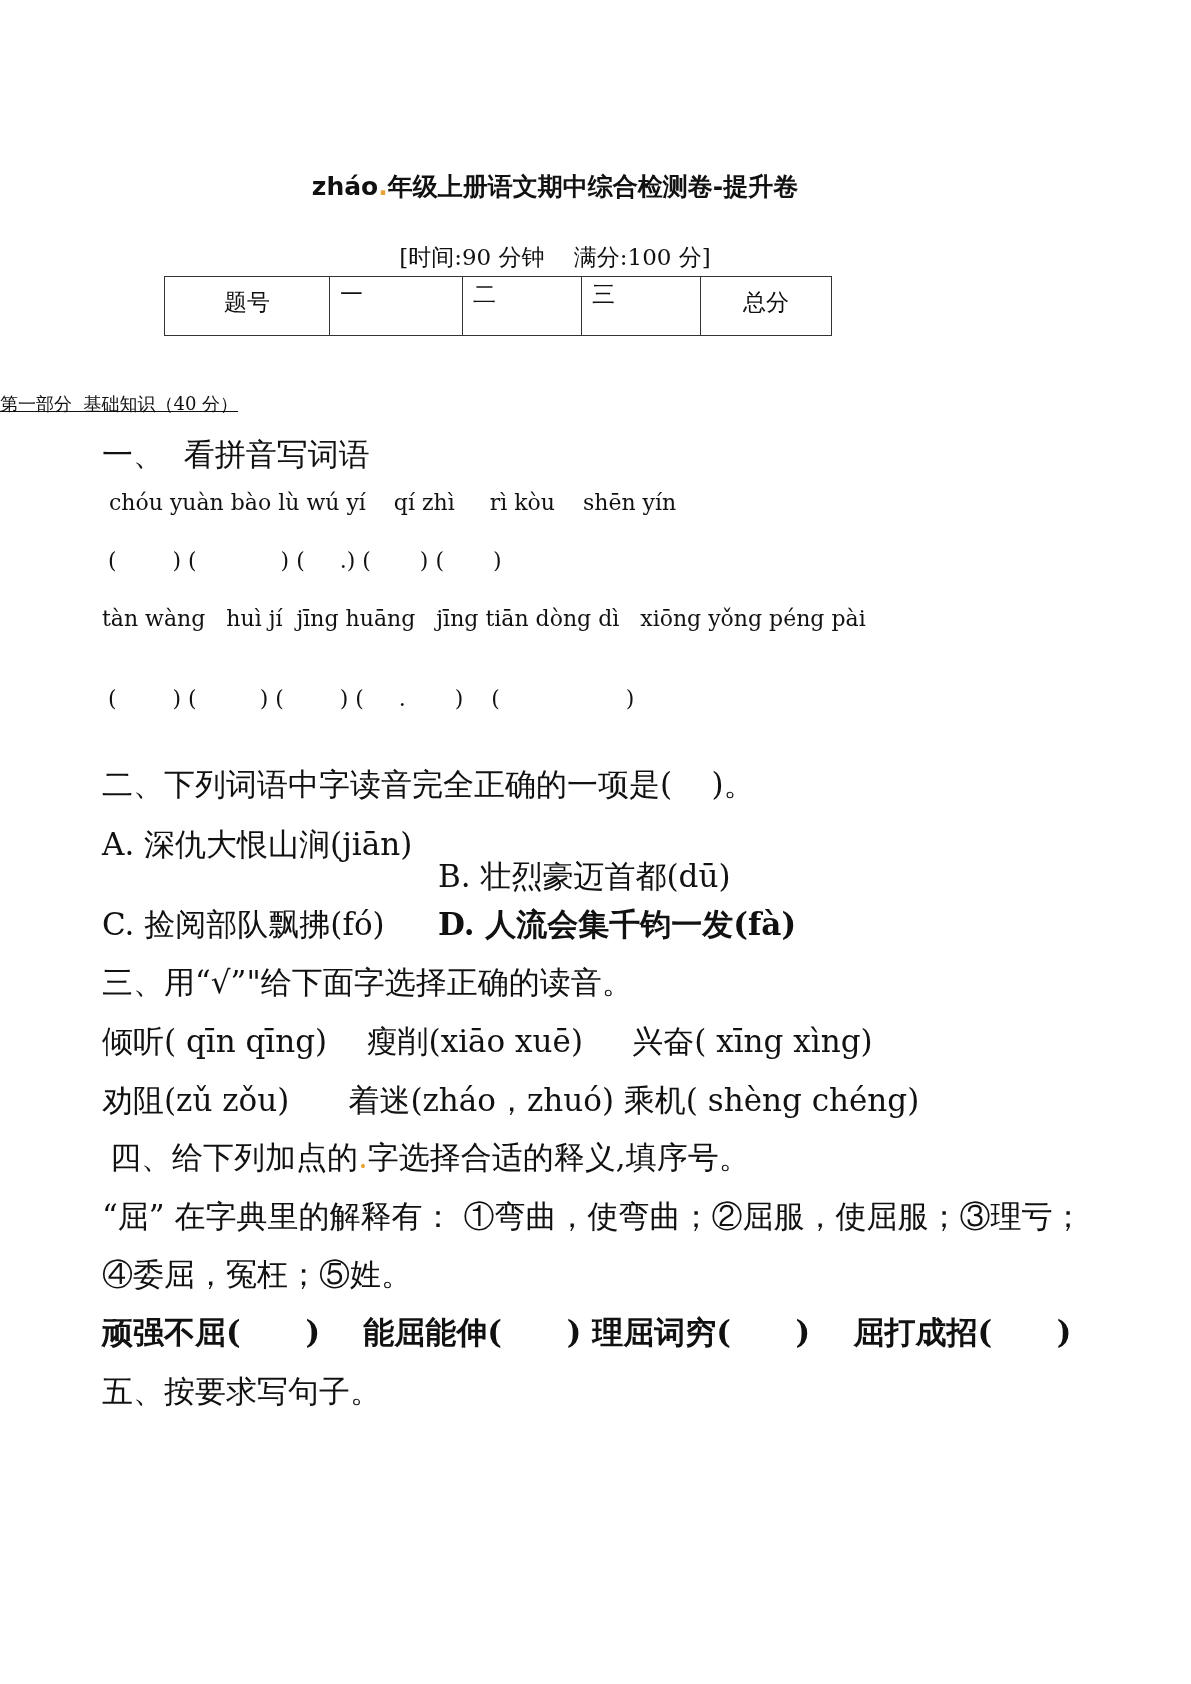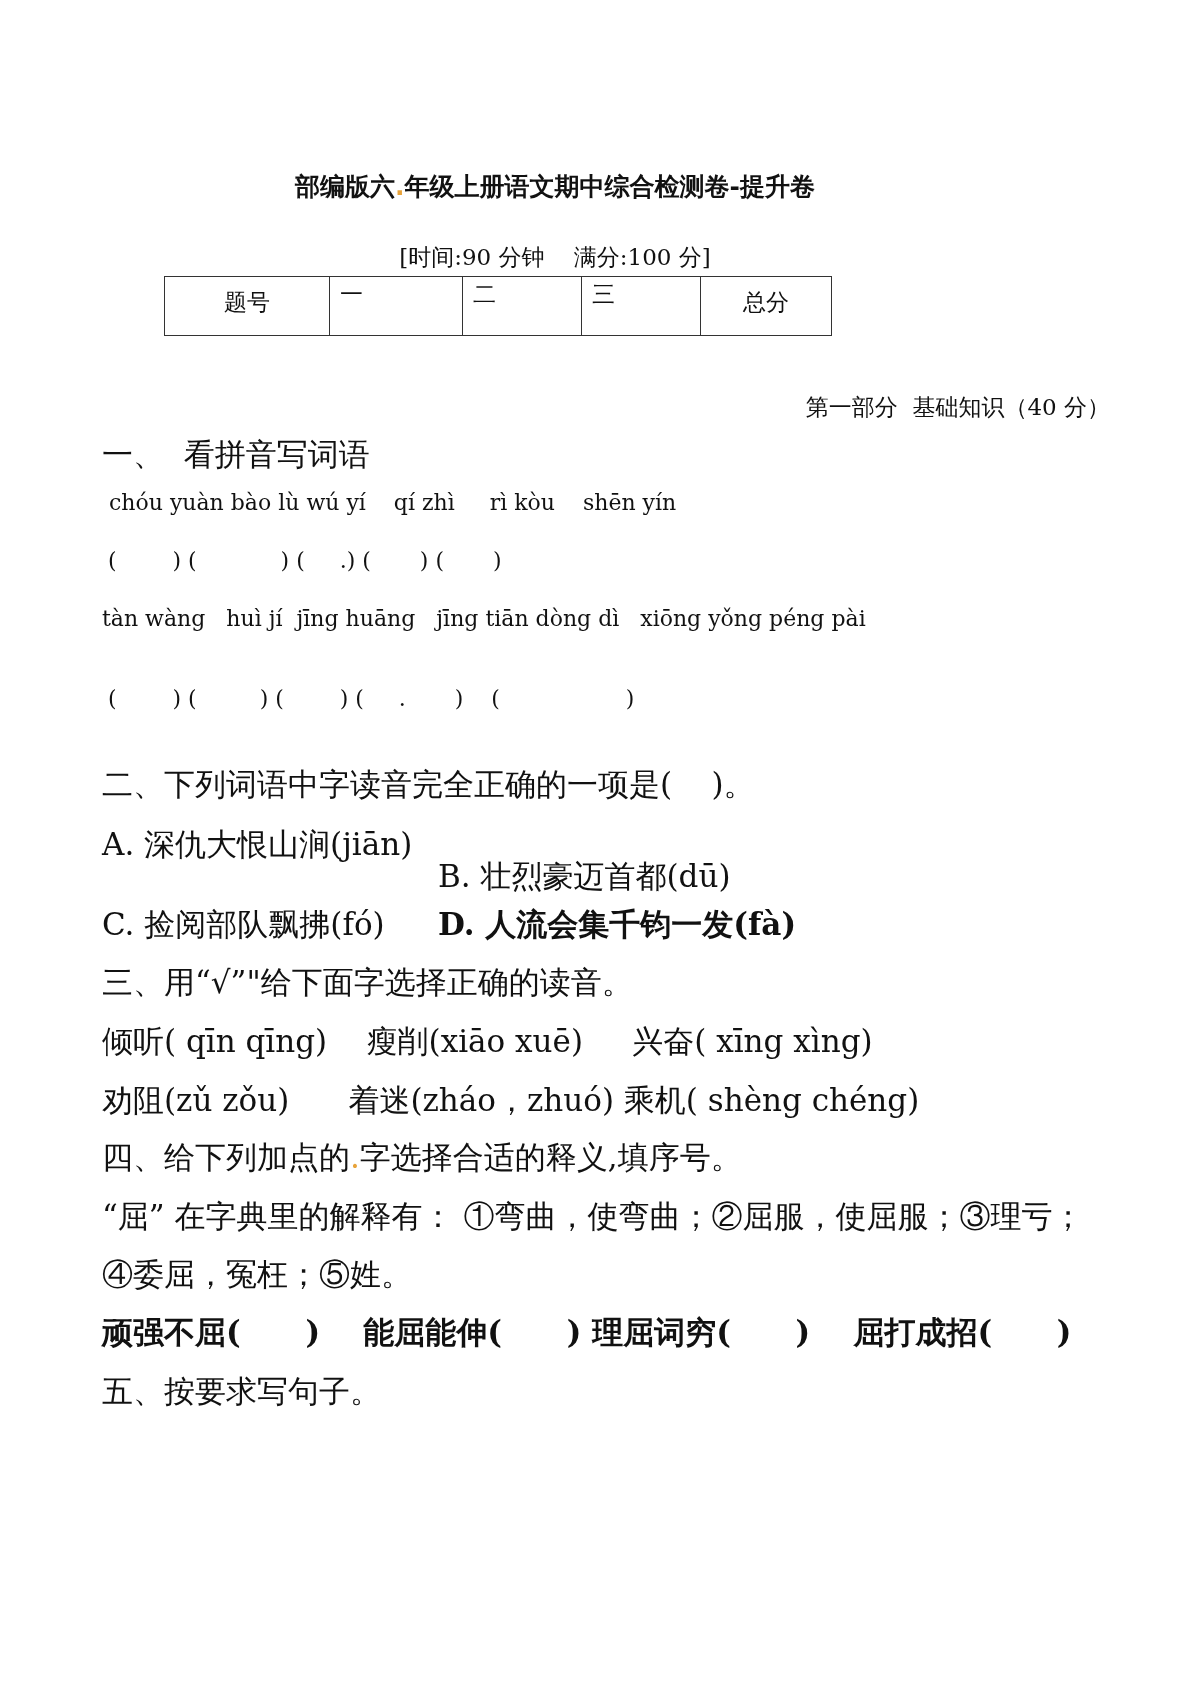--- a/index.html
+++ b/index.html
@@ -15,29 +15,29 @@
     table.score tr.r1 td { height: 58px; }
     table.score tr.r2 td { height: 43px; }
     .c0 { width: 164px; text-align: center; }
     .c1 { width: 132px; }
     .c2 { width: 118px; }
     .c3 { width: 118px; }
     .c4 { width: 130px; text-align: center; }
     .cell-center { display: block; padding-top: 10px; }
     .cell-top { display: block; padding-left: 10px; padding-top: 2px; }
     .r2 .c0 span { display: block; padding-top: 2px; }
-    .part { left: 0; width: 1110px; top: 392px; text-align: right; font-size: 23px; }
+    .part { left: 0; width: 1110px; top: 392px; text-align: left; font-size: 18px; text-decoration: underline; }
     .line { left: 102px; font-size: 31px; }
     .pinyin { font-size: 22px; }
     .paren { font-size: 22px; }
   </style>
 </head>
 <body>
 
-<div class="abs title"><span>部编版六</span><span class="dot-mark">.</span><span>年级上册语文期中综合检测卷-提升卷</span></div>
+<div class="abs title"><span>zháo</span><span class="dot-mark">.</span><span>年级上册语文期中综合检测卷-提升卷</span></div>
 
 <div class="abs meta">[时间:90 分钟    满分:100 分]</div>
 
 <table class="score">
   <tbody>
       <tr class="r1">
     <td class="c0">
           <span class="cell-center">题号</span>
         </td>
     <td class="c1">
@@ -67,18 +67,18 @@
 <div class="abs line" style="top:764px;">二、下列词语中字读音完全正确的一项是(    )。</div>
 <div class="abs line" style="top:824px;">A. 深仇大恨山涧(jiān)</div>
 <div class="abs line" style="top:856px; left:438px;">B. 壮烈豪迈首都(dū)</div>
 <div class="abs line" style="top:904px;">C. 捡阅部队飘拂(fó)</div>
 <div class="abs line" style="top:904px; left:438px;font-weight:bold;">D. 人流会集千钧一发(fà)</div>
 
 <div class="abs line" style="top:962px;">三、用“√”"给下面字选择正确的读音。</div>
 <div class="abs line" style="top:1021px;">倾听( qīn qīng)    瘦削(xiāo xuē)     兴奋( xīng xìng)</div>
 <div class="abs line" style="top:1080px;">劝阻(zǔ zǒu)      着迷(zháo，zhuó) 乘机( shèng chéng)</div>
 
-<div class="abs line" style="top:1137px;"><span>四、给下列加点的</span><span class="dot-mark">.</span><span>字选择合适的释义,填序号。</span></div>
+<div class="abs line" style="top:1137px;margin-left:8px;"><span>四、给下列加点的</span><span class="dot-mark">.</span><span>字选择合适的释义,填序号。</span></div>
 <div class="abs line" style="top:1196px;">“屈” 在字典里的解释有： ①弯曲，使弯曲；②屈服，使屈服；③理亏；</div>
 <div class="abs line" style="top:1254px;">④委屈，冤枉；⑤姓。</div>
 <div class="abs line" style="top:1312px;font-weight:bold;">顽强不屈(      )    能屈能伸(      ) 理屈词穷(      )    屈打成招(      )</div>
 
 <div class="abs line" style="top:1371px;">五、按要求写句子。</div>
 
 </body></html>

